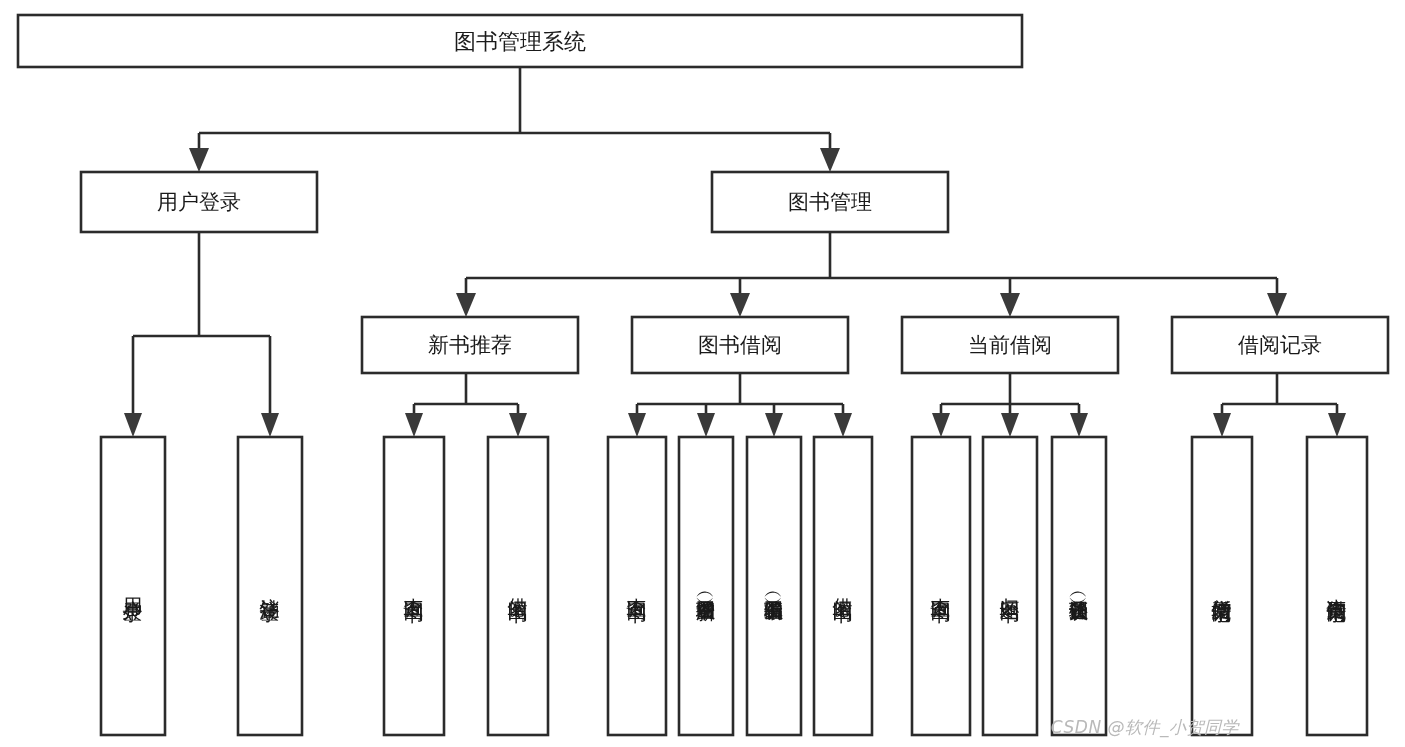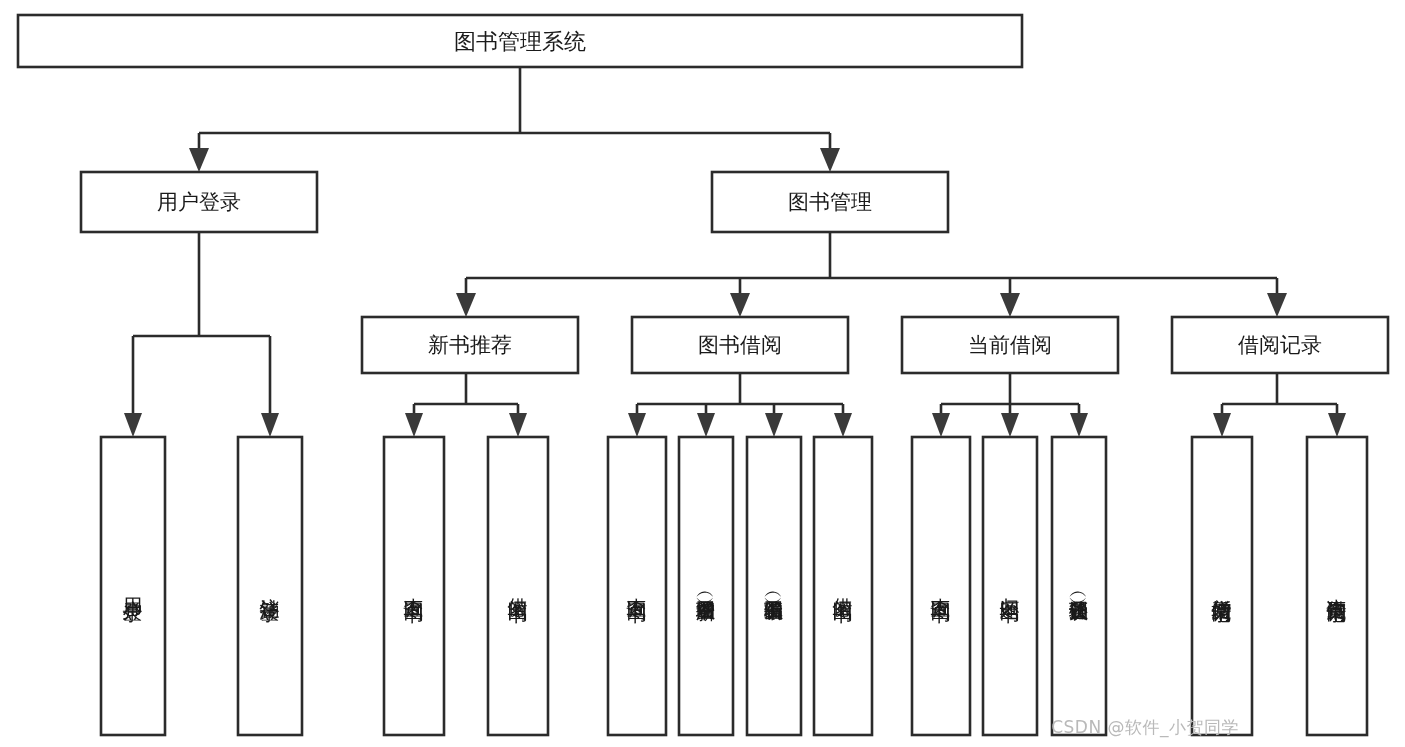--- a/index.html
+++ b/index.html
@@ -71,20 +71,21 @@
   }
   #watermark {
     position: absolute;
     right: 10px;
     bottom: 8px;
     color: #b9b9b9;
     font-size: 17px;
     font-family: "DejaVu Sans", "Liberation Sans", sans-serif;
     letter-spacing: 0.5px;
     white-space: nowrap;
+    font-style: italic;
   }
 </style>
 </head>
 <body>
 
 <div id="diagram-root">
 
   <svg id="structure-chart" viewBox="0 0 1405 747">
 
     <g>

